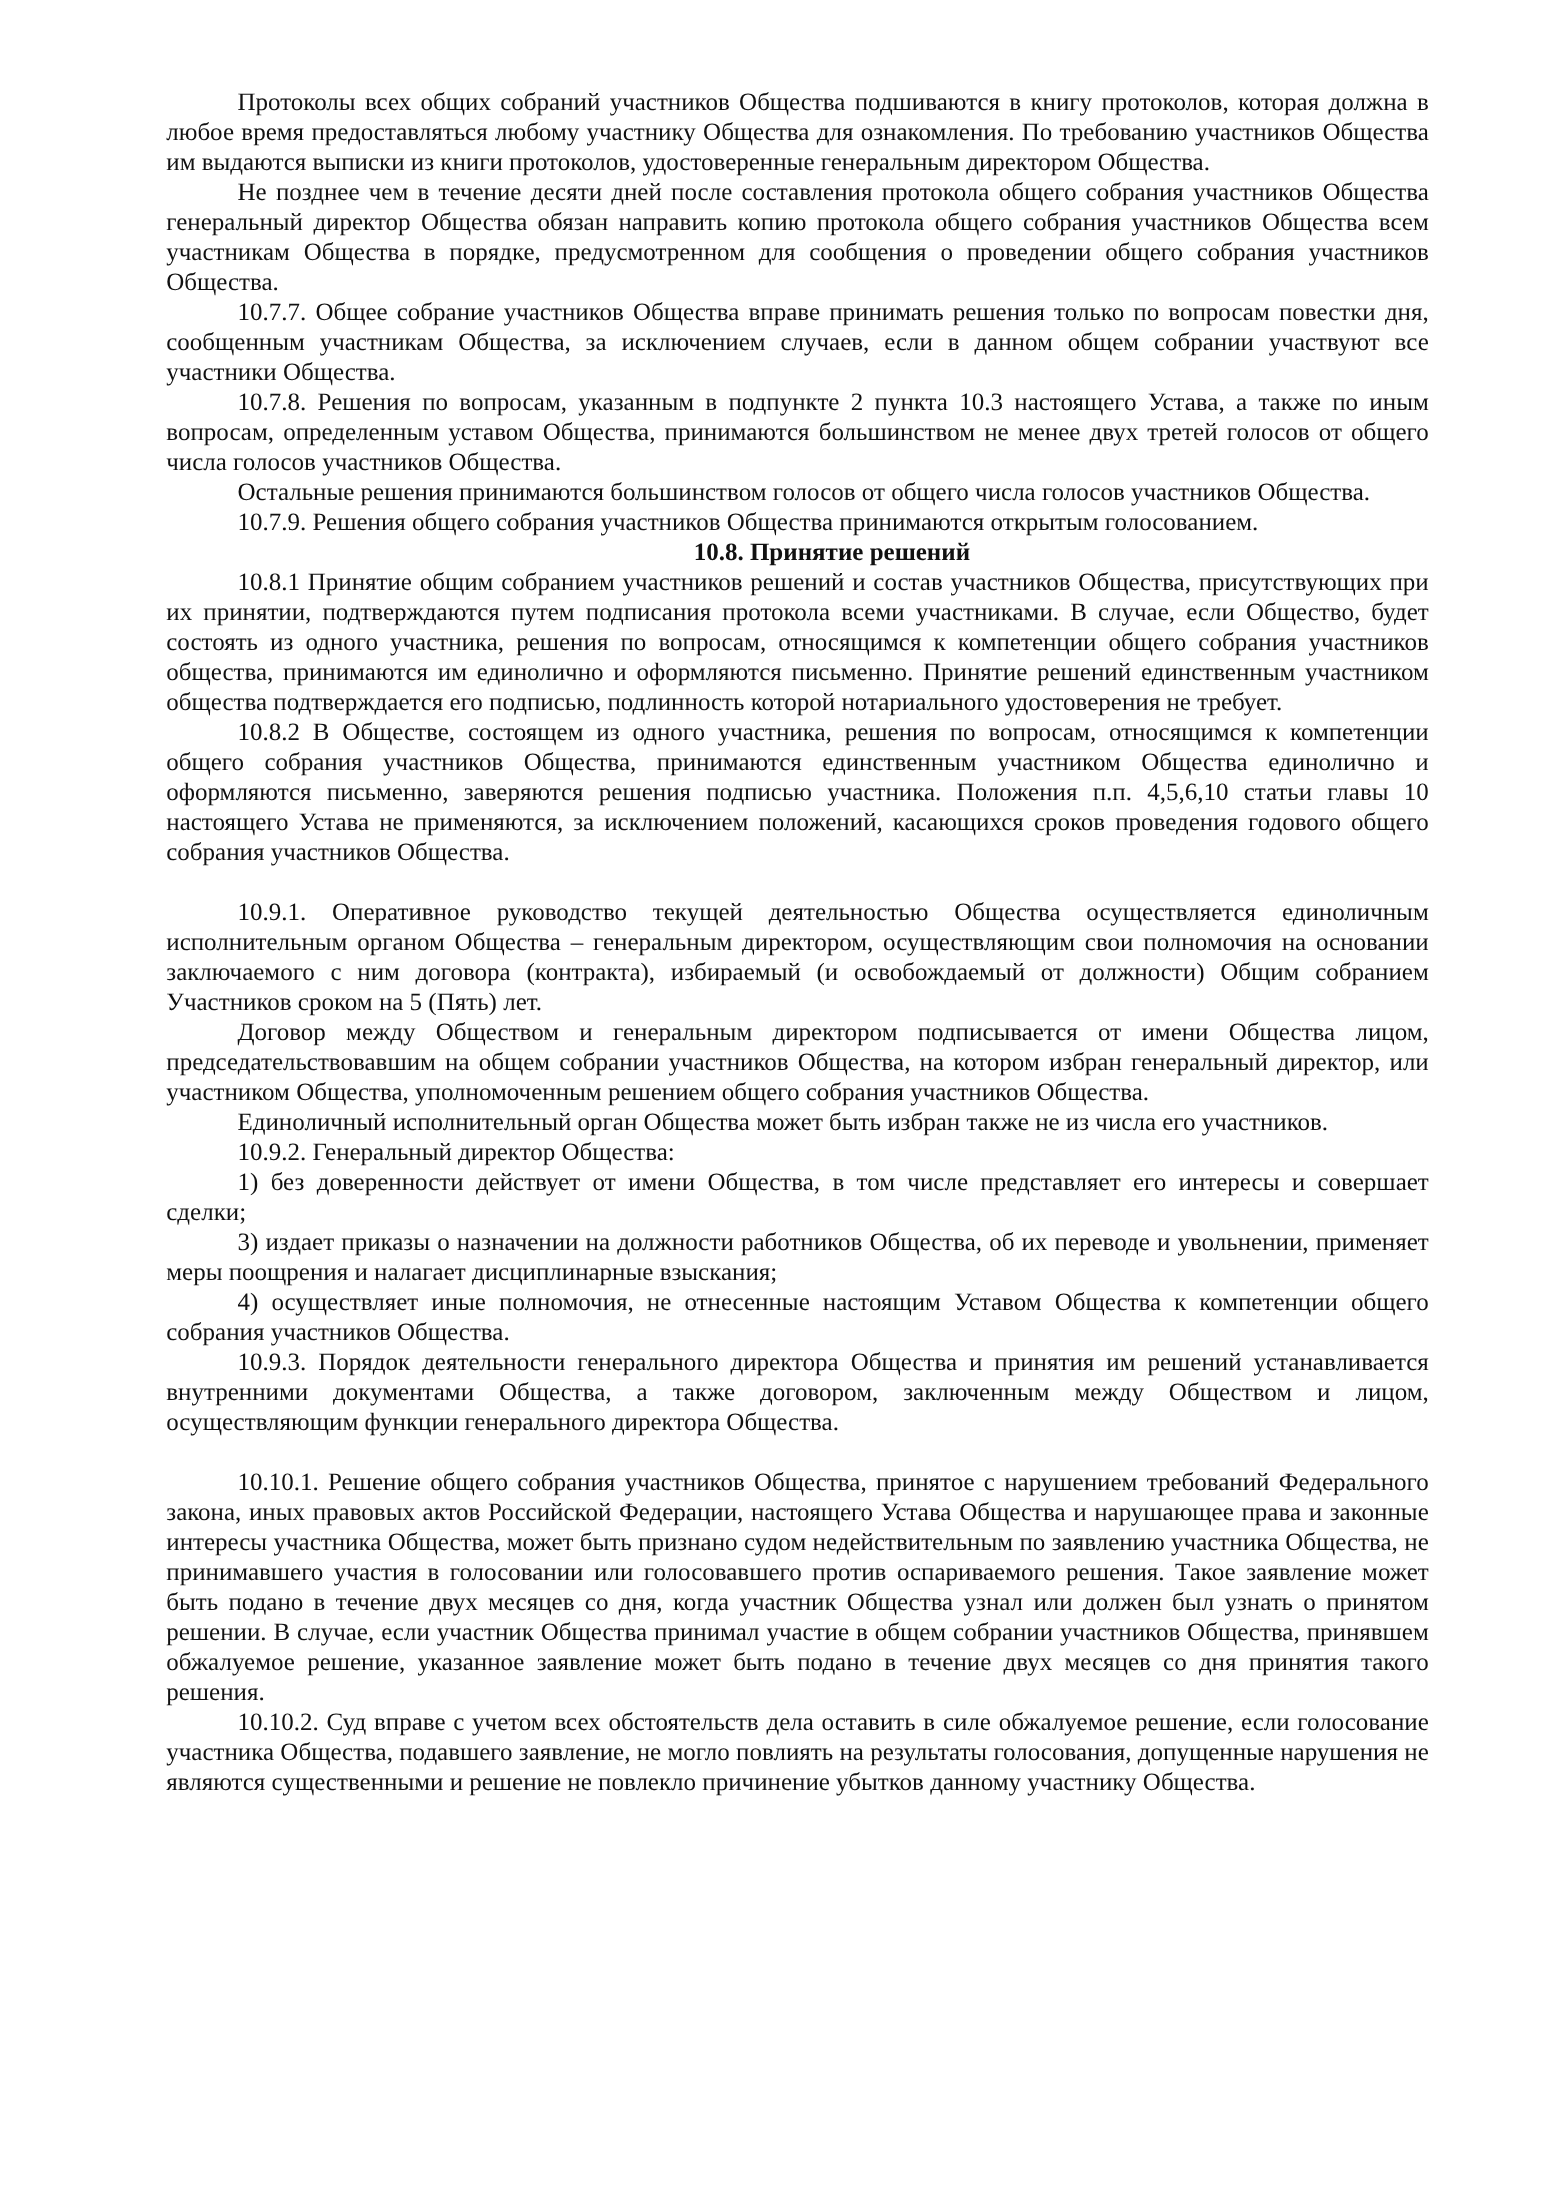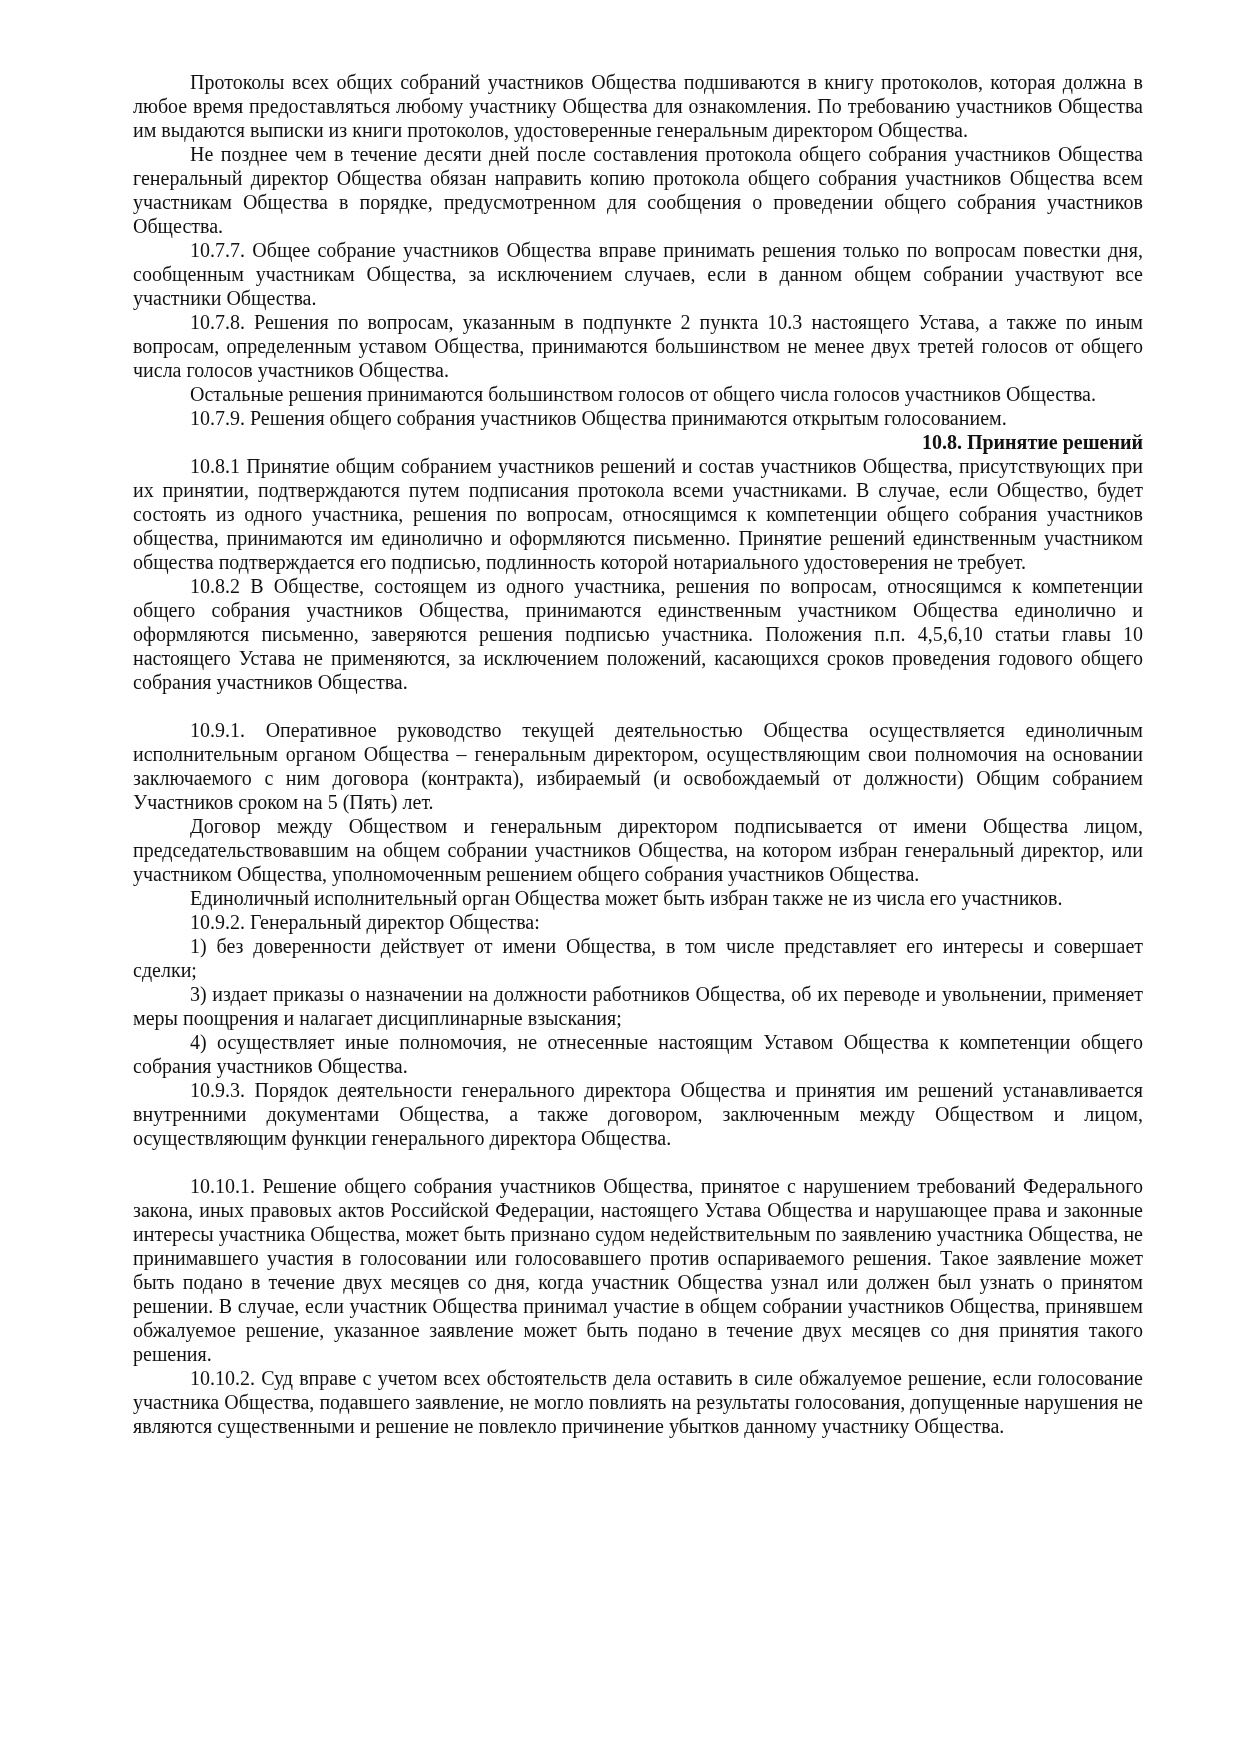--- a/index.html
+++ b/index.html
@@ -25,21 +25,21 @@
   }
   .p {
     margin: 0;
     text-align: justify;
     text-indent: 57px;
   }
   .h {
     margin: 0;
     font-weight: bold;
     text-indent: 55px;
-    text-align: right;
+    text-align: center;
   }
   .gap {
     height: 24px;
   }
   .page-number {
     position: absolute;
     left: 1280px;
     top: 1656px;
     font-size: 17px;
     line-height: 24px;

